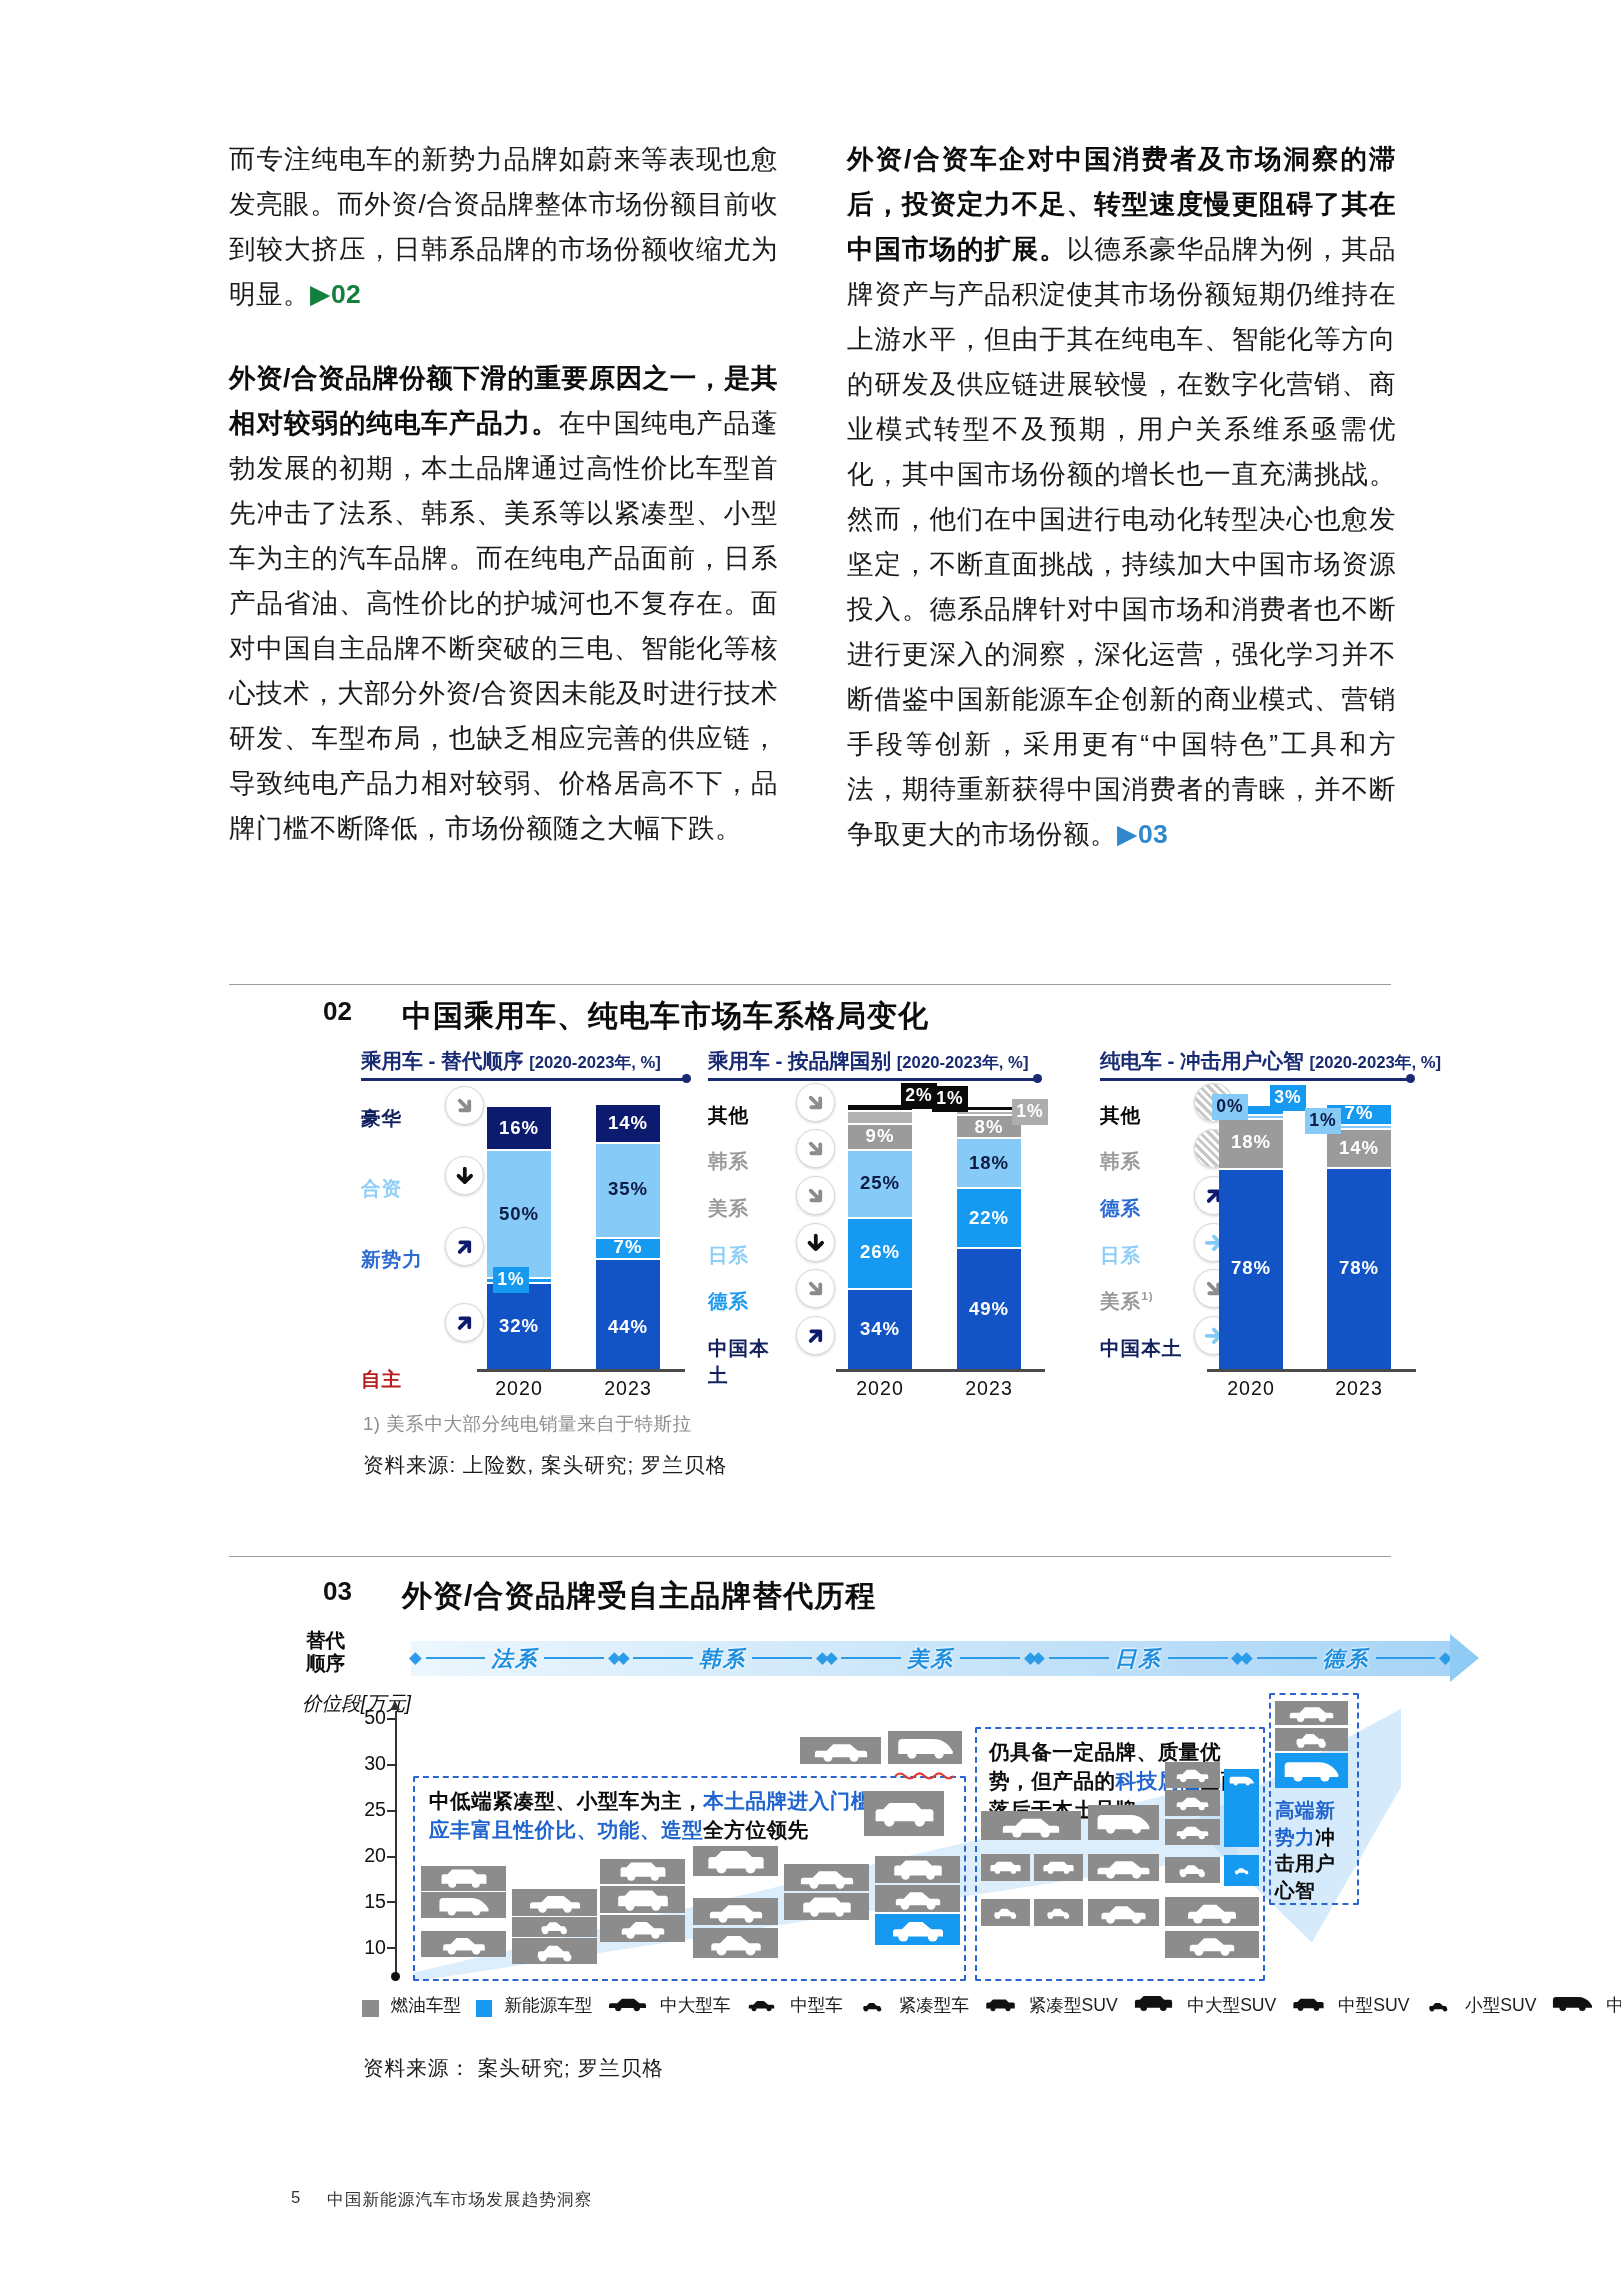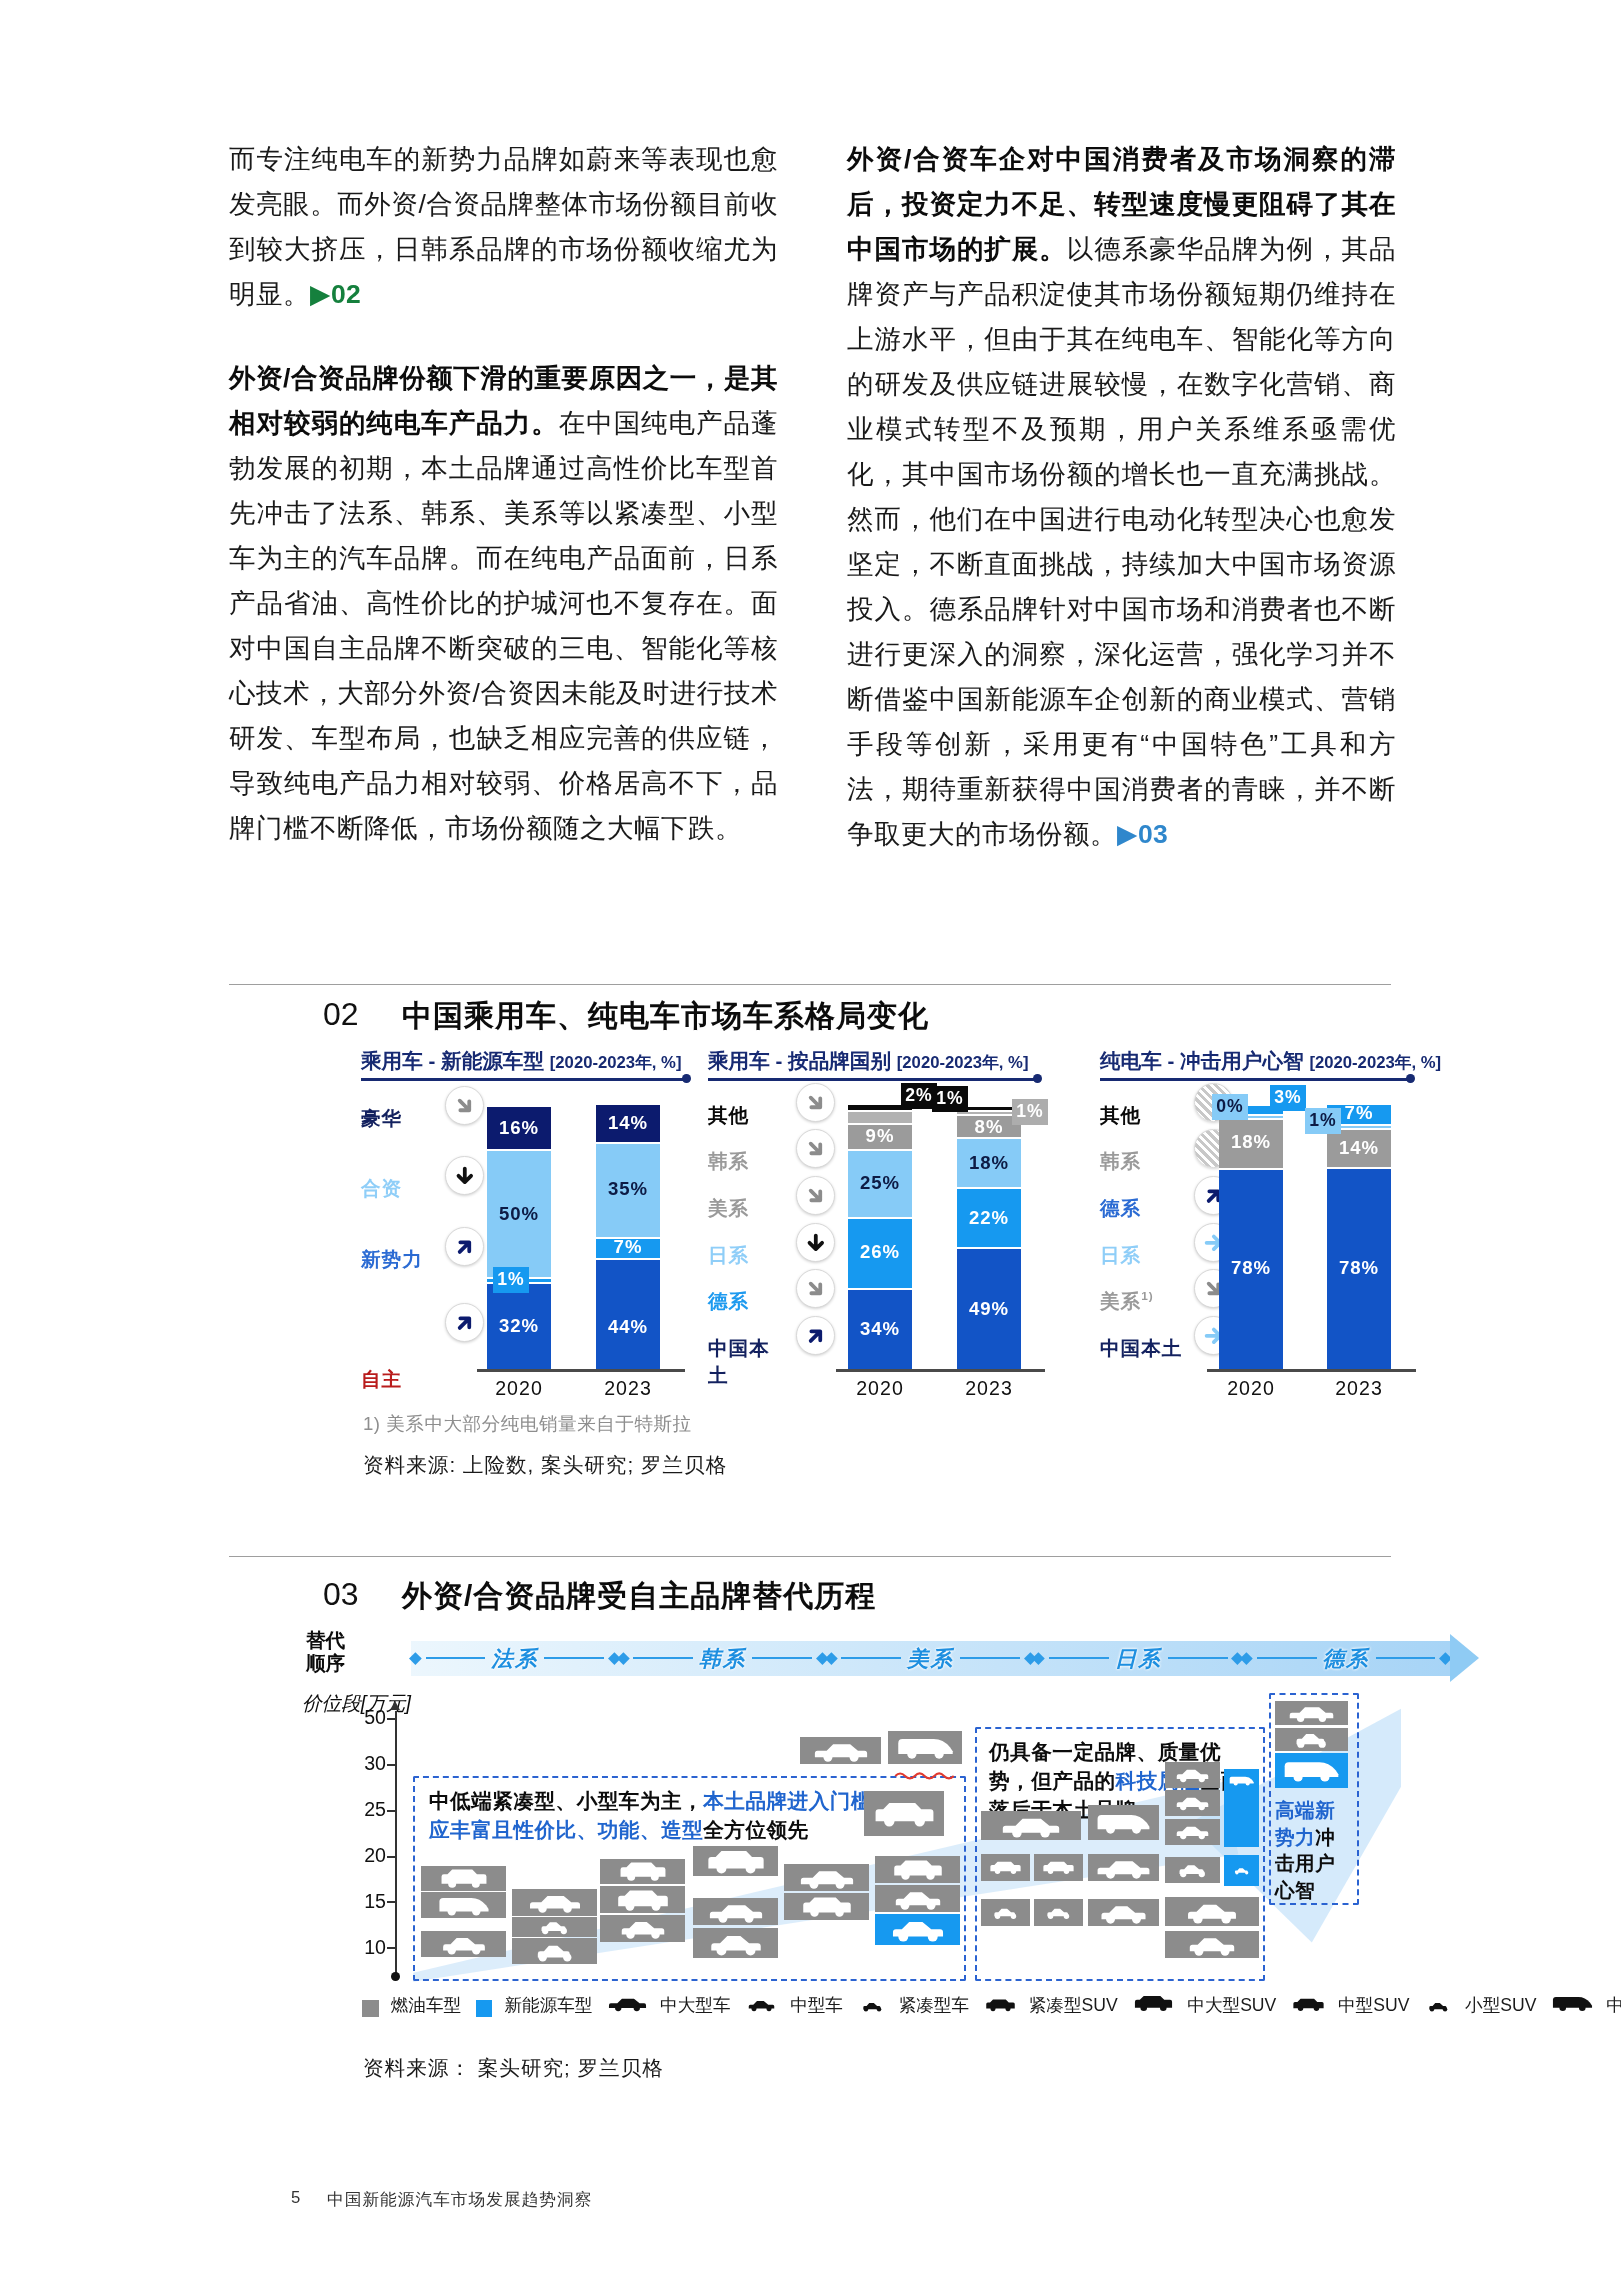--- a/index.html
+++ b/index.html
@@ -8,21 +8,21 @@
   
   .col{position:absolute;top:137px;width:549px;font-size:26.5px;line-height:45px;
        text-align:justify;letter-spacing:0.5px;color:#1a1a1a;}
   .col-left{left:229px;}
   .col-right{left:847px;}
   .col p{margin:0 0 39px 0;}
   .t-bold{font-weight:700;color:#0c0c0c;}
   .t-ref{font-weight:700;white-space:nowrap;}
   
   .hairline{position:absolute;left:229px;width:1162px;height:1px;background:#9e9e9e;}
-  .sec-num{position:absolute;font-size:32px;font-weight:400;}
+  .sec-num{position:absolute;font-size:26px;font-weight:700;}
   .sec-title{position:absolute;font-size:30px;font-weight:700;color:#0c0c0c;letter-spacing:1px;}
   
   .panel{position:absolute;top:1047px;height:372px;}
   .p-sub{position:absolute;left:0;top:0;font-weight:700;white-space:nowrap;}
   .p-sub .main{font-size:20.6px;}
   .p-sub .range{font-size:16.7px;}
   .p-underline{position:absolute;left:0;top:31px;height:2.5px;}
   .p-dot{position:absolute;top:27.4px;width:8.8px;height:8.8px;border-radius:50%;}
   .lg-item{position:absolute;display:flex;align-items:center;}
   .lg-label{display:inline-block;text-align:left;font-weight:700;font-size:19.6px;letter-spacing:1px;}
@@ -91,21 +91,21 @@
   </div>
   <div class="col col-right">
     <p><span class="t-bold">外资/合资车企对中国消费者及市场洞察的滞后，投资定力不足、转型速度慢更阻碍了其在中国市场的扩展。</span><span class="t-reg">以德系豪华品牌为例，其品牌资产与产品积淀使其市场份额短期仍维持在上游水平，但由于其在纯电车、智能化等方向的研发及供应链进展较慢，在数字化营销、商业模式转型不及预期，用户关系维系亟需优化，其中国市场份额的增长也一直充满挑战。然而，他们在中国进行电动化转型决心也愈发坚定，不断直面挑战，持续加大中国市场资源投入。德系品牌针对中国市场和消费者也不断进行更深入的洞察，深化运营，强化学习并不断借鉴中国新能源车企创新的商业模式、营销手段等创新，采用更有“中国特色”工具和方法，期待重新获得中国消费者的青睐，并不断争取更大的市场份额。</span><span class="t-ref" style="color: rgb(47, 135, 204);">▶03</span></p>
   </div>
 
   <div class="hairline" style="top:984px"></div>
   <div class="sec-num" style="left:323px;top:996px">02</div>
   <div class="sec-title" style="left:402px;top:996px">中国乘用车、纯电车市场车系格局变化</div>
   <div id="charts02">
       <div class="panel" style="left: 361px; width: 325px;">
-        <div class="p-sub" style="color: rgb(23, 42, 114);"><span class="main">乘用车 - 新能源车型 </span>
+        <div class="p-sub" style="color: rgb(23, 42, 114);"><span class="main">乘用车 - 替代顺序 </span>
                    <span class="range">[2020-2023年, %]</span></div>
         <div class="p-underline" style="width: 325px; background: rgb(23, 42, 114);"></div>
         <div class="p-dot" style="left: 321px; background: rgb(23, 42, 114);"></div>
         <div class="lg-item" style="left: 0px; top: 58px;">
           <span class="lg-label" style="width: 76px; color: rgb(19, 33, 95);">豪华</span>
           <span class="lg-circle" style="left: 84px; top: -18.6px;">
             <svg width="21.6" height="21.6" viewBox="0 0 24 24">
               <g transform="rotate(45 12 12)">
     <path d="M4 12 H17 M12 5 L19 12 L12 19" fill="none" stroke="#8c8c8c" stroke-width="4.2" stroke-linecap="round" stroke-linejoin="round"></path>
               </g>

